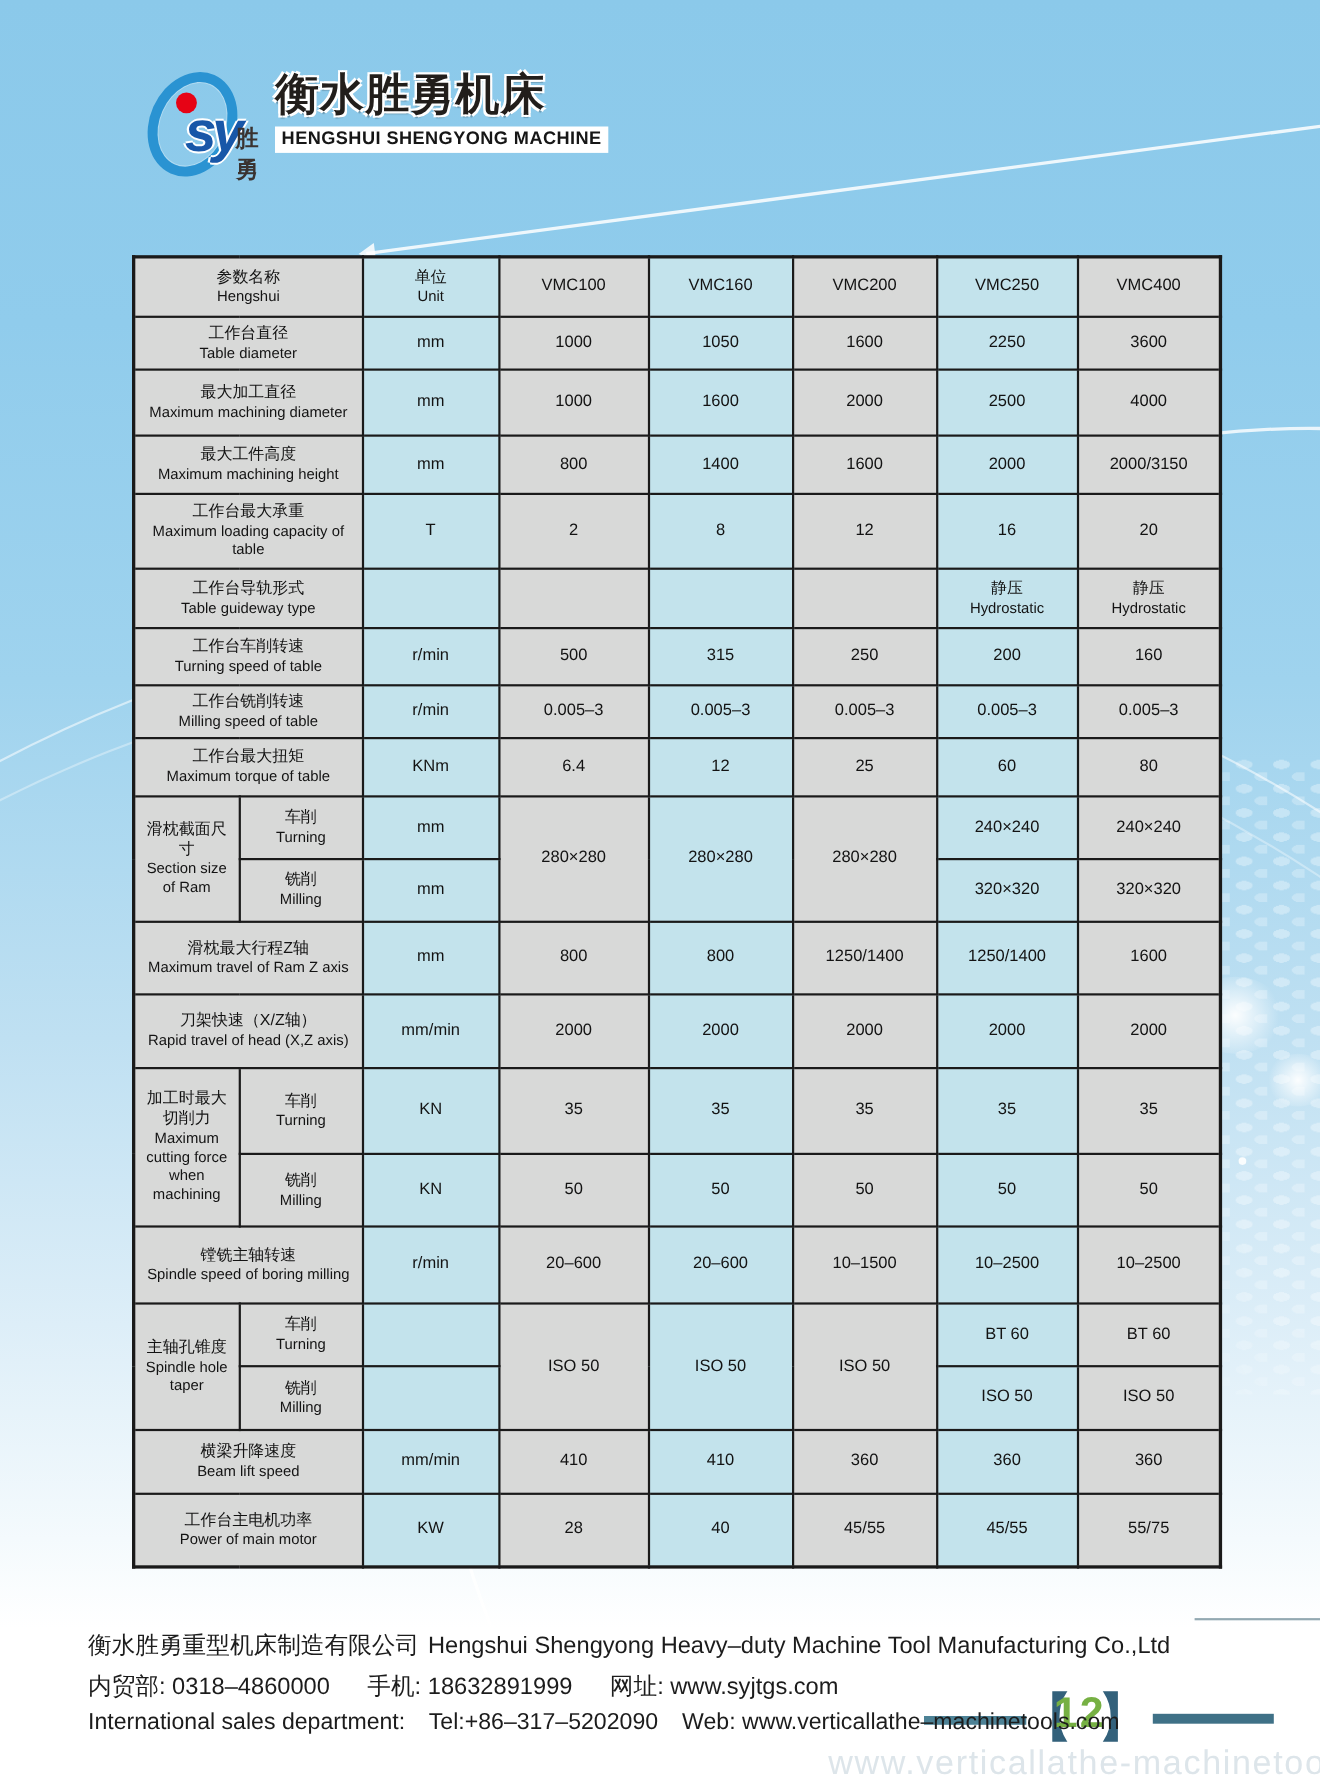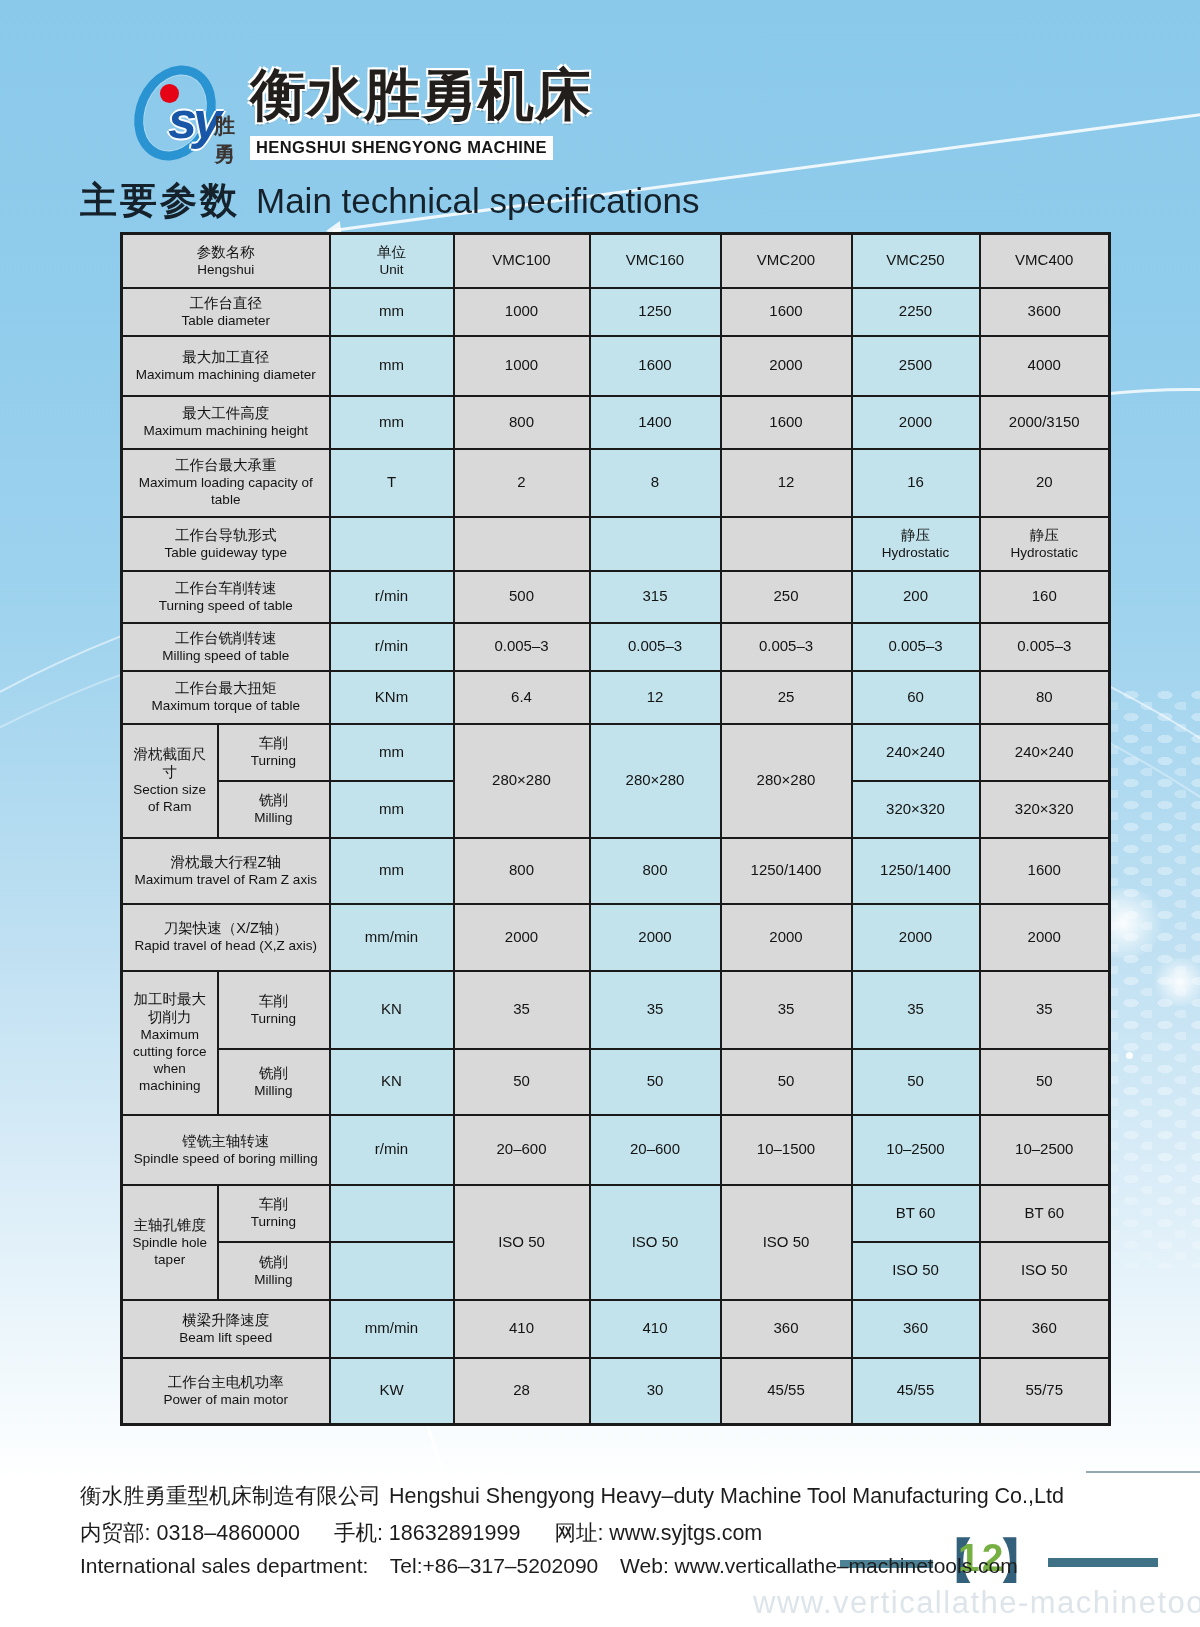--- a/index.html
+++ b/index.html
@@ -40,21 +40,21 @@
   .logo-mark{ position:absolute; left:0; top:6px; width:140px; height:100px; }
   .logo-ring{ position:absolute; left:28px; top:0px; width:78px; height:98px;
     border:9px solid #2a93d2; border-radius:50%; transform:rotate(24deg);
     box-shadow:inset 0 0 0 1px rgba(255,255,255,.3); }
   .logo-dot{ position:absolute; left:52px; top:20px; width:19px; height:19px; border-radius:50%; background:#e60315; }
   .logo-sy{ position:absolute; left:16px; top:26px; font-size:52px; font-weight:bold; font-style:italic;
     color:#1857a8; letter-spacing:-4px;
     text-shadow:-2px 0 0 #fff, 2px 0 0 #fff, 0 -2px 0 #fff, 0 2px 0 #fff;margin-left:44px; }
   .logo-sy-zh{ position:absolute; left:106px; top:48px; font-size:21px; color:#3a3330; font-weight:bold; }
   .brand-names{ position:absolute; left:142px; top:0; width:330px; }
-  .brand-zh{ font-size:56px; font-weight:900; color:#221e1b; letter-spacing:1px; white-space:nowrap;
+  .brand-zh{ font-size:40px; font-weight:900; color:#221e1b; letter-spacing:1px; white-space:nowrap;
     text-shadow:-2px -2px 0 #fff, 2px -2px 0 #fff, -2px 2px 0 #fff, 2px 2px 0 #fff, 0 3px 1px rgba(0,0,0,.25); }
   .brand-en{ display:inline-block; margin-top:2px; background:#fff; color:#161616;
     font-size:16.5px; font-weight:bold; letter-spacing:.4px; padding:2px 6px 3px 6px; }
 
   
   .section-title{ position:absolute; left:80px; top:176px; white-space:nowrap; color:#15222b; }
   .st-zh{ font-size:37px; font-weight:600; letter-spacing:3px; }
   .st-en{ font-size:35px; font-weight:400; margin-left:16px; letter-spacing:0; }
 
   
@@ -113,23 +113,20 @@
       <span class="logo-dot"></span>
       <span class="logo-sy">sy</span>
       <span class="logo-sy-zh">胜勇</span>
     </div>
     <div class="brand-names">
       <div class="brand-zh">衡水胜勇机床</div>
       <div class="brand-en">HENGSHUI SHENGYONG MACHINE</div>
     </div>
   </header>
 
-  <div class="section-title">
-    <span class="st-zh">主要参数</span><span class="st-en">Main technical specifications</span>
-  </div>
 
   <table class="spec">
     <colgroup>
       <col style="width:96px">
         <col style="width:112px">
         <col style="width:124px">
         <col style="width:136px">
       <col style="width:131px">
         <col style="width:131px">
         <col style="width:128px">
@@ -153,21 +150,21 @@
       <th class="g val">VMC400</th>
     </tr>
 
     <tr style="height:48px">
       <td colspan="2" class="g">
         <div class="zh">工作台直径</div>
             <div class="en">Table diameter</div>
       </td>
       <td class="b val">mm</td>
       <td class="g val">1000</td>
-      <td class="b val">1250</td>
+      <td class="b val">1050</td>
       <td class="g val">1600</td>
       <td class="b val">2250</td>
       <td class="g val">3600</td>
     </tr>
 
     <tr style="height:60px">
       <td colspan="2" class="g">
         <div class="zh">最大加工直径</div>
             <div class="en">Maximum machining diameter</div>
       </td>
@@ -396,21 +393,21 @@
       <td class="g val">360</td>
     </tr>
 
     <tr style="height:67px">
       <td colspan="2" class="g">
         <div class="zh">工作台主电机功率</div>
             <div class="en">Power of main motor</div>
       </td>
       <td class="b val">KW</td>
       <td class="g val">28</td>
-      <td class="b val">30</td>
+      <td class="b val">40</td>
       <td class="g val">45/55</td>
       <td class="b val">45/55</td>
       <td class="g val">55/75</td>
     </tr>
   </tbody>
     </table>
 
   <div class="top-rule"></div>
 
   <div class="footer-line f1">

